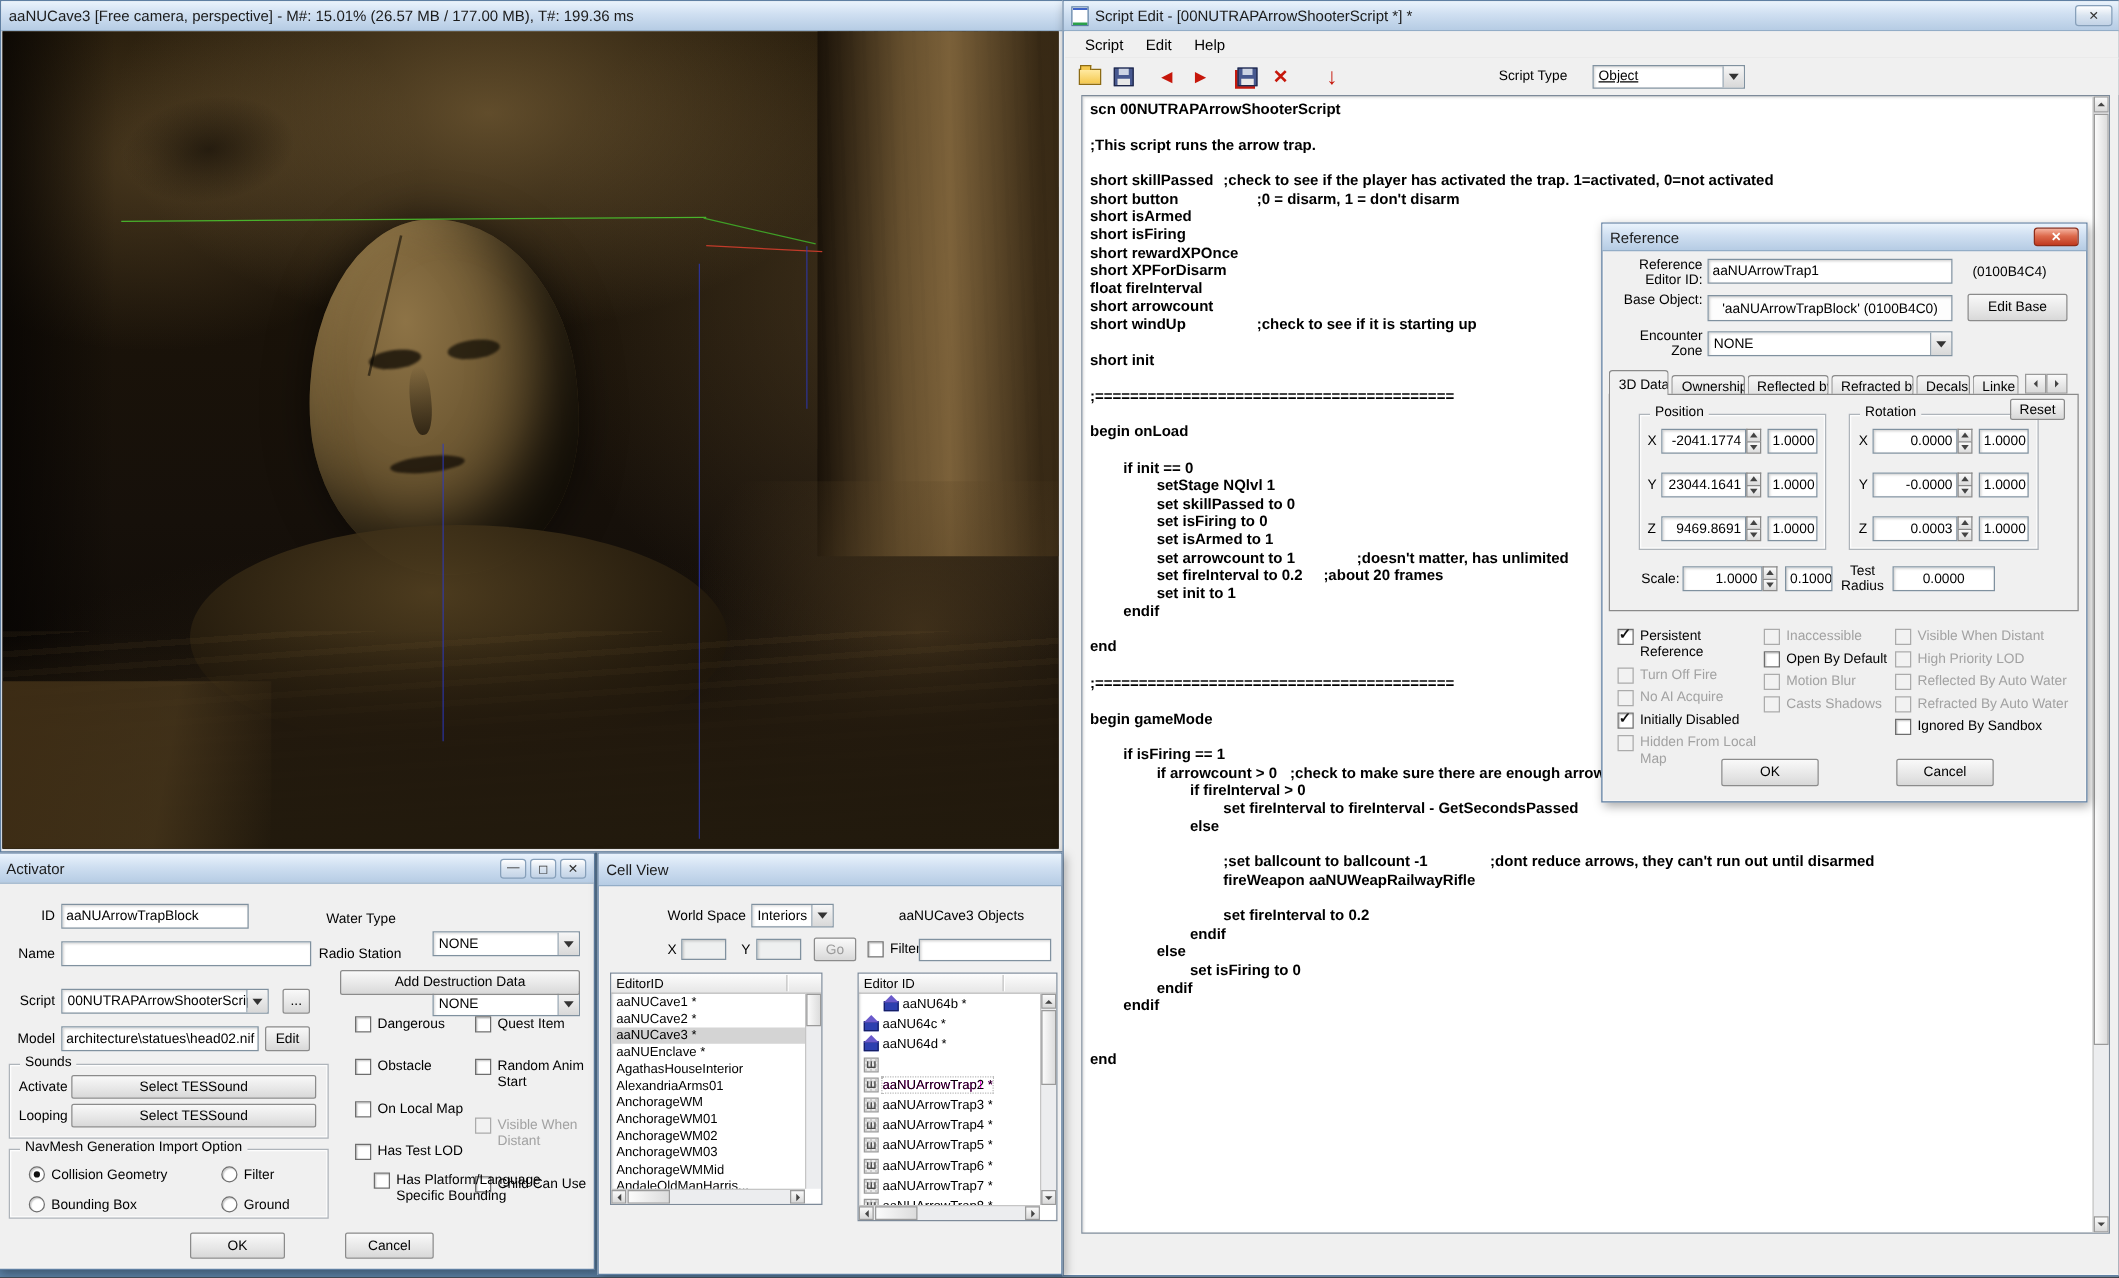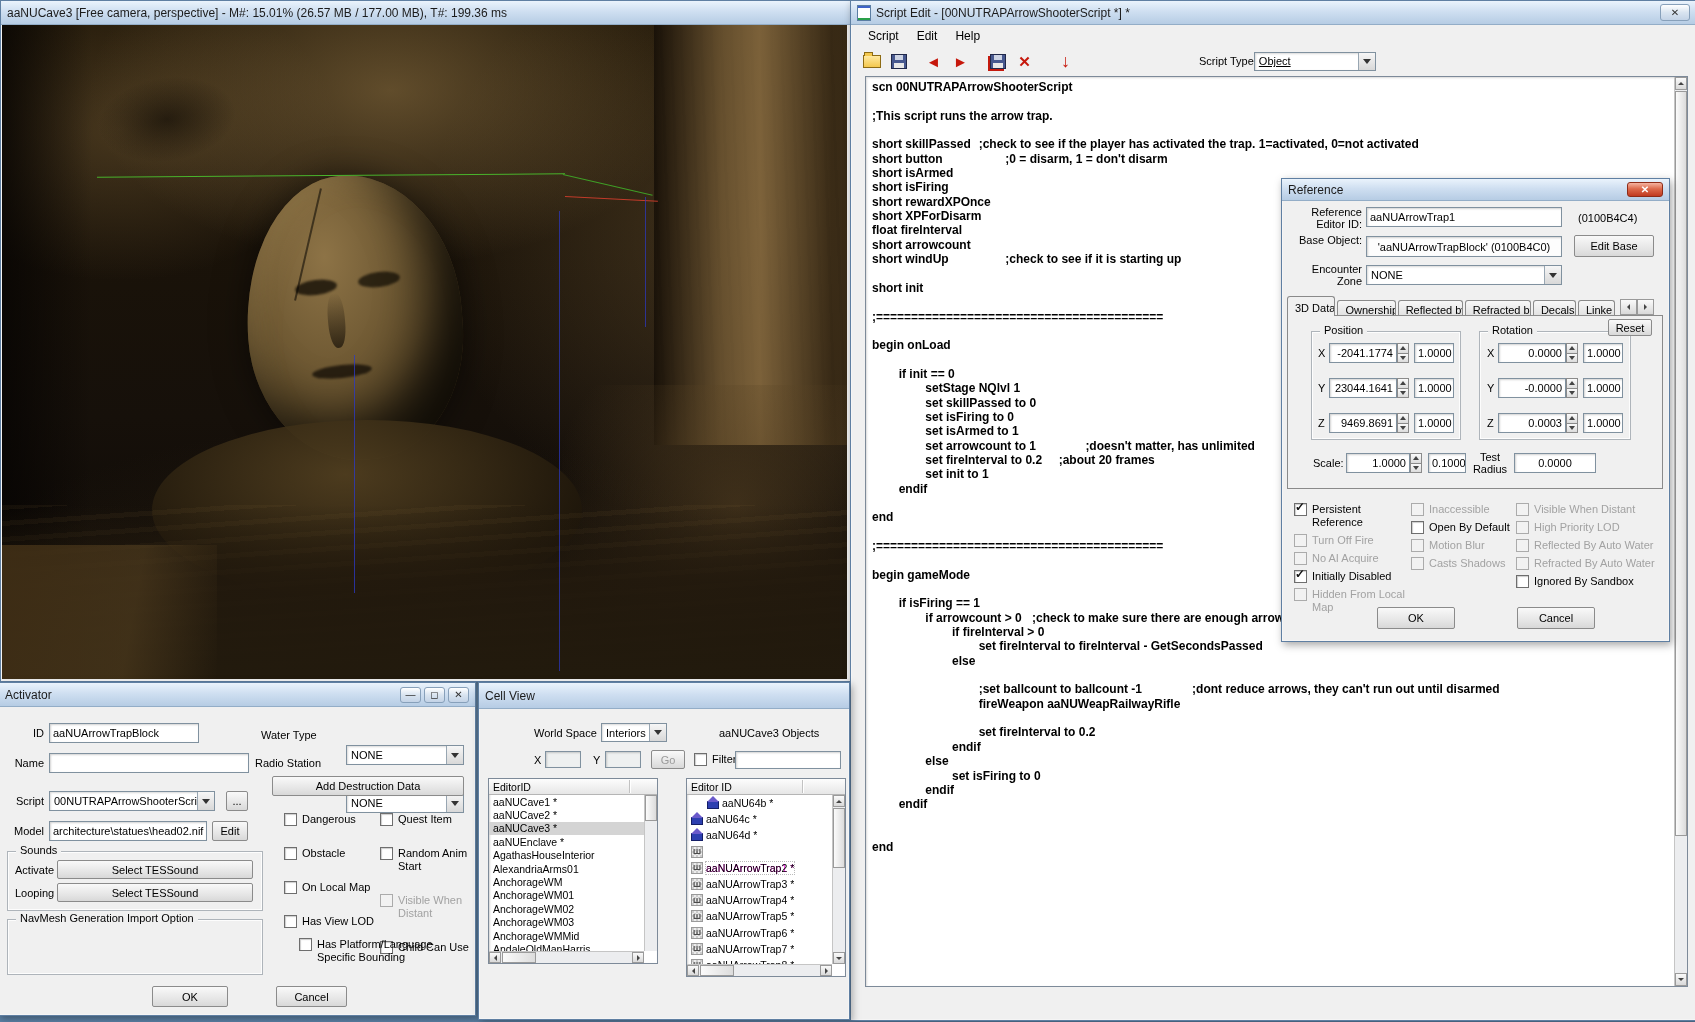--- a/index.html
+++ b/index.html
@@ -180,21 +180,21 @@
           <span class="ico-floppy redmark"></span>
         </span>
       <span class="tool">
           <span class="red-glyph">✕</span>
         </span>
       <span style="width:14px;"></span>
       <span class="tool">
           <span class="red-glyph" style="font-size:18px;">↓</span>
         </span>
       <span class="label" style="margin-left:120px;">Script Type</span>
-      <span class="combo" style="margin-left:0;width:122px;height:19px;text-decoration:underline;">
+      <span class="combo" style="margin-left:20px;width:122px;height:19px;text-decoration:underline;">
         <span>Object</span>
         <span class="drop"></span>
       </span>
     </div>
 
     <div class="abs" style="left:14px;top:75px;width:823px;height:911px;background:#fff;border:1px solid #7d8a99;
                 box-shadow:inset 1px 1px 2px rgba(0,0,0,.15);box-sizing:border-box;overflow:hidden;">
       <pre class="script" style="position:absolute;left:6px;top:3px;right:18px;">scn 00NUTRAPArrowShooterScript
 
 ;This script runs the arrow trap.
@@ -524,20 +524,42 @@
       <span>Select TESSound</span>
     </div>
     <span class="abs label" style="left:16px;top:204px;">Looping</span>
     <div class="btn abs" style="left:58px;top:200px;width:196px;height:19px;">
       <span>Select TESSound</span>
     </div>
 
     <div class="group" style="left:8px;top:236px;width:256px;height:56px;">
       <span class="legend">NavMesh Generation Import Option</span>
     </div>
+    <div class="abs" style="left:24px;top:250px;width:230px;display:grid;grid-template-columns:154px 1fr;row-gap:11px;">
+
+        <label class="radio selected">
+          <span class="dot"></span>
+          <span>Collision Geometry</span>
+        </label>
+
+        <label class="radio">
+          <span class="dot"></span>
+          <span>Filter</span>
+        </label>
+
+        <label class="radio">
+          <span class="dot"></span>
+          <span>Bounding Box</span>
+        </label>
+
+        <label class="radio">
+          <span class="dot"></span>
+          <span>Ground</span>
+        </label>
+      </div>
 
     <span class="abs label" style="left:262px;top:46px;">Water Type</span>
     <div class="combo abs" style="left:347px;top:42px;width:118px;height:20px;">
       <span>NONE</span>
       <span class="drop"></span>
     </div>
     <span class="abs label" style="left:256px;top:74px;">Radio Station</span>
     <div class="combo abs" style="left:347px;top:70px;width:118px;height:20px;">
       <span>NONE</span>
       <span class="drop"></span>
@@ -558,21 +580,21 @@
           <span class="cb-label">Obstacle</span>
         </label>
 
         <label class="cb" style="margin-bottom:21px;">
           <span class="box"></span>
           <span class="cb-label">On Local Map</span>
         </label>
 
         <label class="cb" style="margin-bottom:21px;">
           <span class="box"></span>
-          <span class="cb-label">Has View LOD</span>
+          <span class="cb-label">Has Test LOD</span>
         </label>
       </div>
     <div class="abs" style="left:381px;top:130px;width:95px;">
 
         <label class="cb" style="margin-bottom:21px;">
           <span class="box"></span>
           <span class="cb-label">Quest Item</span>
         </label>
 
         <label class="cb" style="margin-bottom:21px;">

